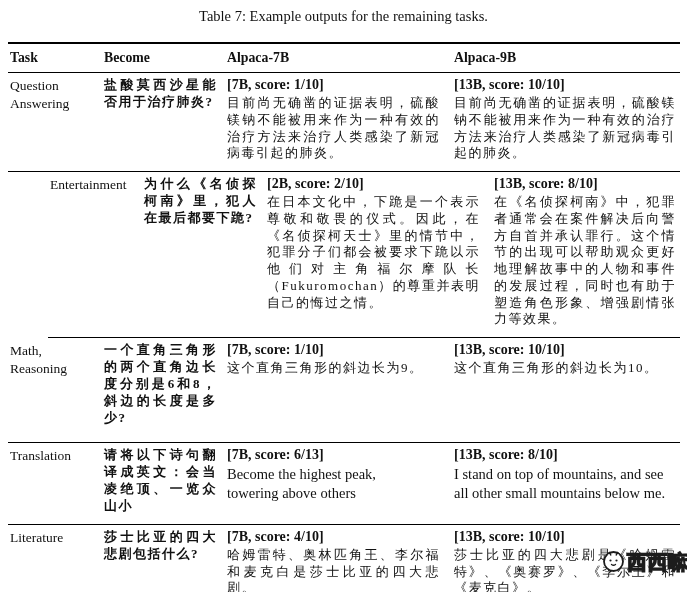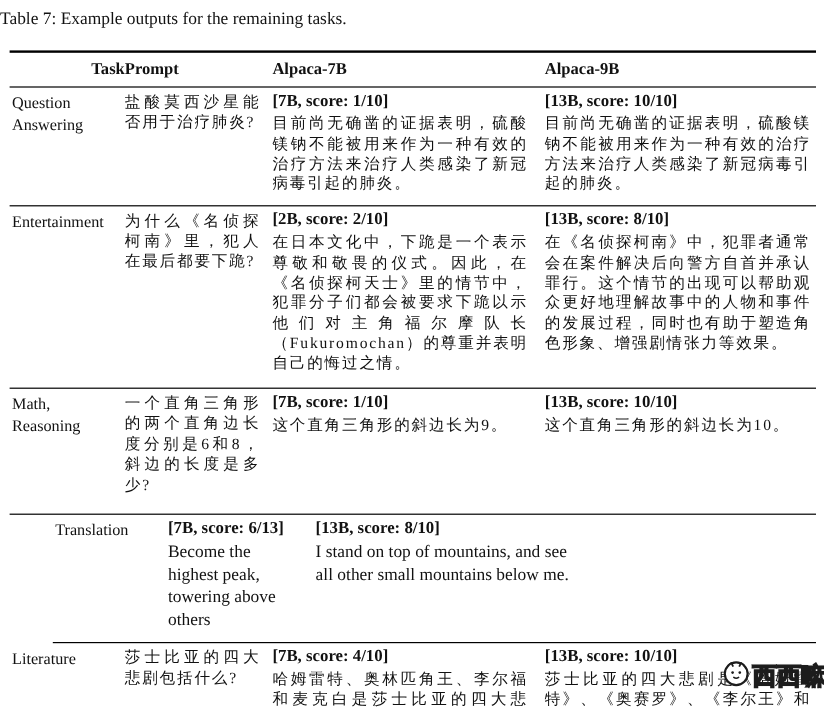--- a/index.html
+++ b/index.html
@@ -2,54 +2,54 @@
 <html><head>
 <meta charset="utf-8">
 <style>
   html,body { margin:0; padding:0; }
   body {
     width:687px; height:592px; background:#ffffff; color:#111;
     font-family:"Liberation Serif", serif;
     position:relative; overflow:hidden;
   }
   .caption {
-    font-size:14.5px; padding-top:8px;
+    text-align:center; font-size:14.5px; padding-top:8px;
   }
   .tbl {
     position:absolute; left:8px; top:42px; width:672px;
     border-top:2.5px solid #000; border-bottom:2.5px solid #000;
     box-sizing:border-box;
   }
   .row {
     display:grid;
     grid-template-columns:96px 123px 227px 1fr;
     border-bottom:1.5px solid #000;
     box-sizing:border-box;
   }
   .row:last-child { border-bottom:none; }
   .cell {
     padding:4px 14px 9px 0; box-sizing:border-box;
   }
   .cell:first-child { padding-left:2px; }
   .cell:last-child { padding-right:4px; }
   .hrow .cell { padding:6px 0 6px 0; font-weight:bold; font-size:13.8px; }
-  .hrow .cell:first-child { padding-left:2px;text-align:right; }
+  .hrow .cell:first-child { padding-left:2px; }
   .task { font-size:13.5px; line-height:1.3; }
   .zh {
     font-size:13px; line-height:1.3; text-align:justify;
     letter-spacing:1.5px;
   }
-  .prompt { padding-right:10px; }
+  .prompt { padding-right:10px;font-weight:bold; }
   .score { font-weight:bold; font-size:14px; letter-spacing:0; margin-bottom:2px; }
   .resp-zh { font-size:13px; line-height:1.29; text-align:justify; letter-spacing:1.5px; }
   .resp-en { font-size:14.5px; line-height:1.3; white-space:pre-line; }
   .r1 { min-height:96px; }
-  .r2 { min-height:152px; }
+  .r2 { min-height:152px;margin-left:40px; }
   .r3 { min-height:105px; }
-  .r4 { min-height:75px;margin-left:36px; }
+  .r4 { min-height:75px; }
   .r5 { min-height:79px; }
   .watermark {
     position:absolute; left:601px; top:548px;
     display:flex; align-items:center; gap:1px;
     pointer-events:none;
   }
   .wm-text {
     font-family:"Liberation Sans", sans-serif;
     font-size:20px; font-weight:bold; color:#ffffff;
     -webkit-text-stroke:1.4px #1c1c1c;
@@ -59,21 +59,21 @@
 </style>
 </head>
 <body>
 
 <div class="caption">Table 7: Example outputs for the remaining tasks.</div>
 
 <div class="tbl">
 
   <div class="row hrow">
     <div class="cell">Task</div>
-    <div class="cell">Prompt</div>
+    <div class="cell">Become</div>
     <div class="cell">Alpaca-7B</div>
     <div class="cell">Alpaca-9B</div>
   </div>
 
   <div class="row r1">
     <div class="cell task">Question Answering</div>
     <div class="cell zh prompt">盐酸莫西沙星能否用于治疗肺炎?</div>
     <div class="cell">
       <div class="score">[7B, score: 1/10]</div>
       <div class="resp-zh">目前尚无确凿的证据表明，硫酸镁钠不能被用来作为一种有效的治疗方法来治疗人类感染了新冠病毒引起的肺炎。</div>
@@ -105,20 +105,21 @@
       <div class="resp-zh">这个直角三角形的斜边长为9。</div>
     </div>
     <div class="cell">
       <div class="score">[13B, score: 10/10]</div>
       <div class="resp-zh">这个直角三角形的斜边长为10。</div>
     </div>
   </div>
 
   <div class="row r4">
     <div class="cell task">Translation</div>
+    <div class="cell zh prompt">请将以下诗句翻译成英文：会当凌绝顶、一览众山小</div>
     <div class="cell">
       <div class="score">[7B, score: 6/13]</div>
       <div class="resp-en">Become the highest peak,
 towering above others</div>
     </div>
     <div class="cell">
       <div class="score">[13B, score: 8/10]</div>
       <div class="resp-en">I stand on top of mountains, and see
 all other small mountains below me.</div>
     </div>

